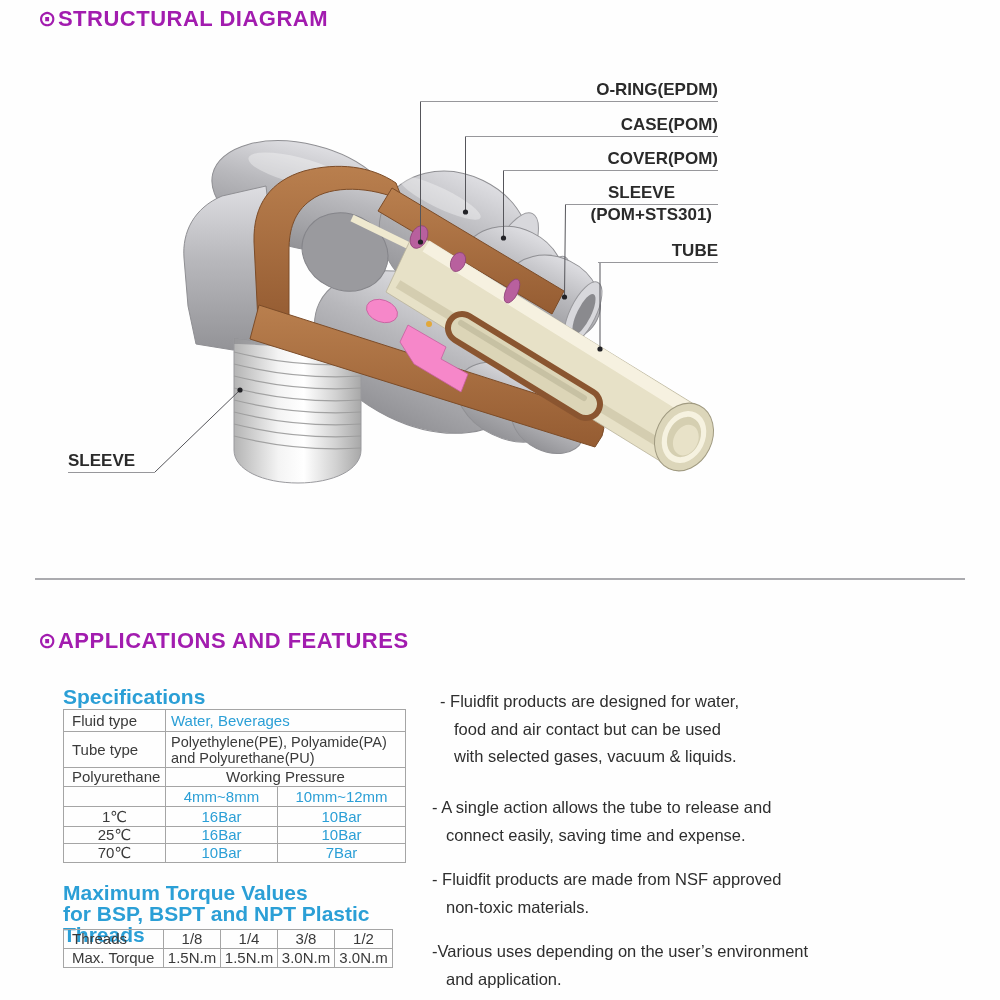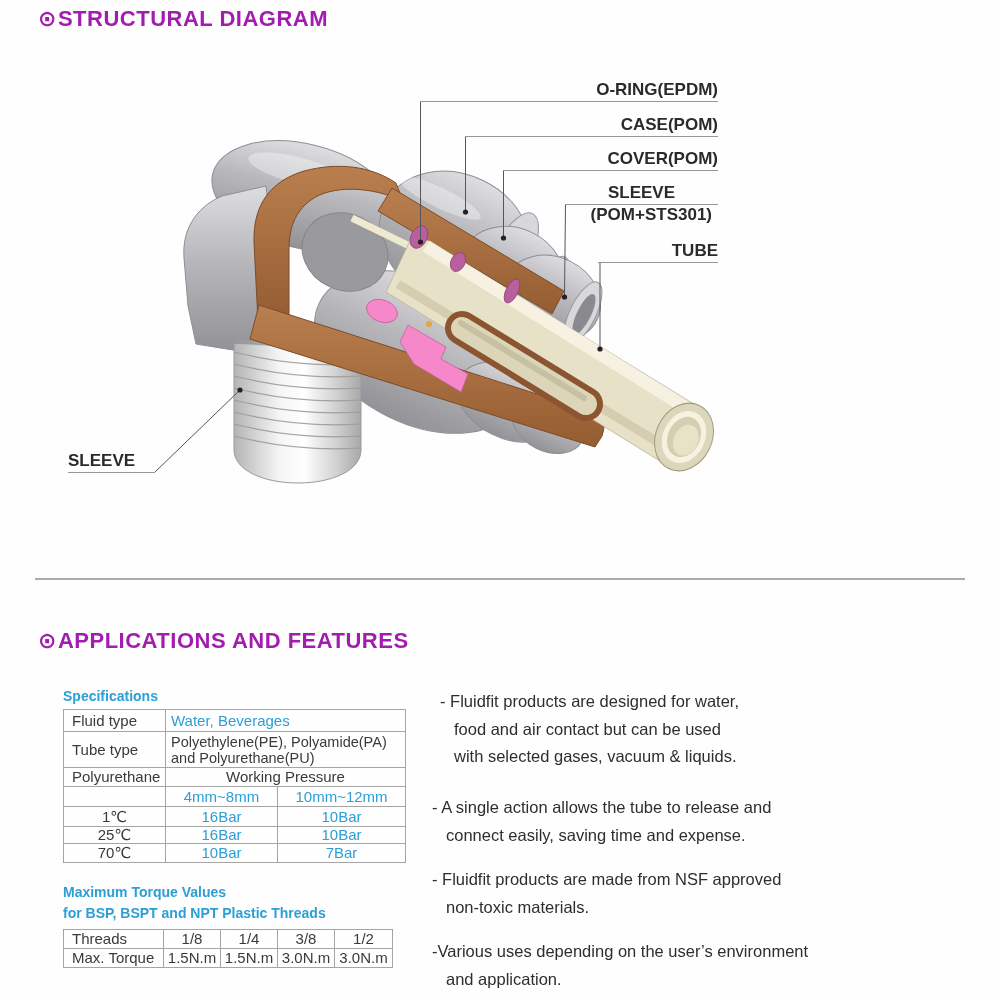--- a/index.html
+++ b/index.html
@@ -6,21 +6,21 @@
   .page{position:relative;width:1000px;height:1000px;background:#fefefe;overflow:hidden;
         font-family:"Liberation Sans","DejaVu Sans",sans-serif;}
   .sec-title{position:absolute;left:38px;font-size:22px;font-weight:bold;color:#a21caf;
              letter-spacing:0.5px;white-space:nowrap;}
   .sec-title .marker{font-weight:bold;margin-right:1px;}
   .diagram-svg{position:absolute;left:0;top:0;}
   .dlabel{position:absolute;height:21px;line-height:20px;font-size:17px;font-weight:bold;
           color:#2a2a2a;text-align:right;border-bottom:1px solid #97979b;white-space:nowrap;}
   .dlabel.noline{border-bottom:none;}
   .divider{position:absolute;left:35px;top:578px;width:930px;height:2px;background:#ababaf;}
-  .subhead{position:absolute;font-size:14px;font-weight:bold;color:#2b9fd6;white-space:pre-line;line-height:21px;}
+  .subhead{position:absolute;font-size:21px;font-weight:bold;color:#2b9fd6;white-space:pre-line;line-height:21px;}
   table{border-collapse:collapse;table-layout:fixed;position:absolute;}
   td{border:1px solid #a5a5a5;font-size:15px;color:#3a3a3a;padding:0 5px;vertical-align:middle;line-height:16px;}
   .lab{padding-left:8px;}
   .ctr{text-align:center;padding:0 2px;}
   .cy{color:#2b9fd6;}
   .features{position:absolute;left:432px;width:490px;}
   .feature{position:absolute;left:0;width:490px;font-size:16.5px;color:#2e2e2e;line-height:27.5px;
            white-space:pre-line;padding-left:14px;text-indent:-14px;}
 </style>
 </head>

